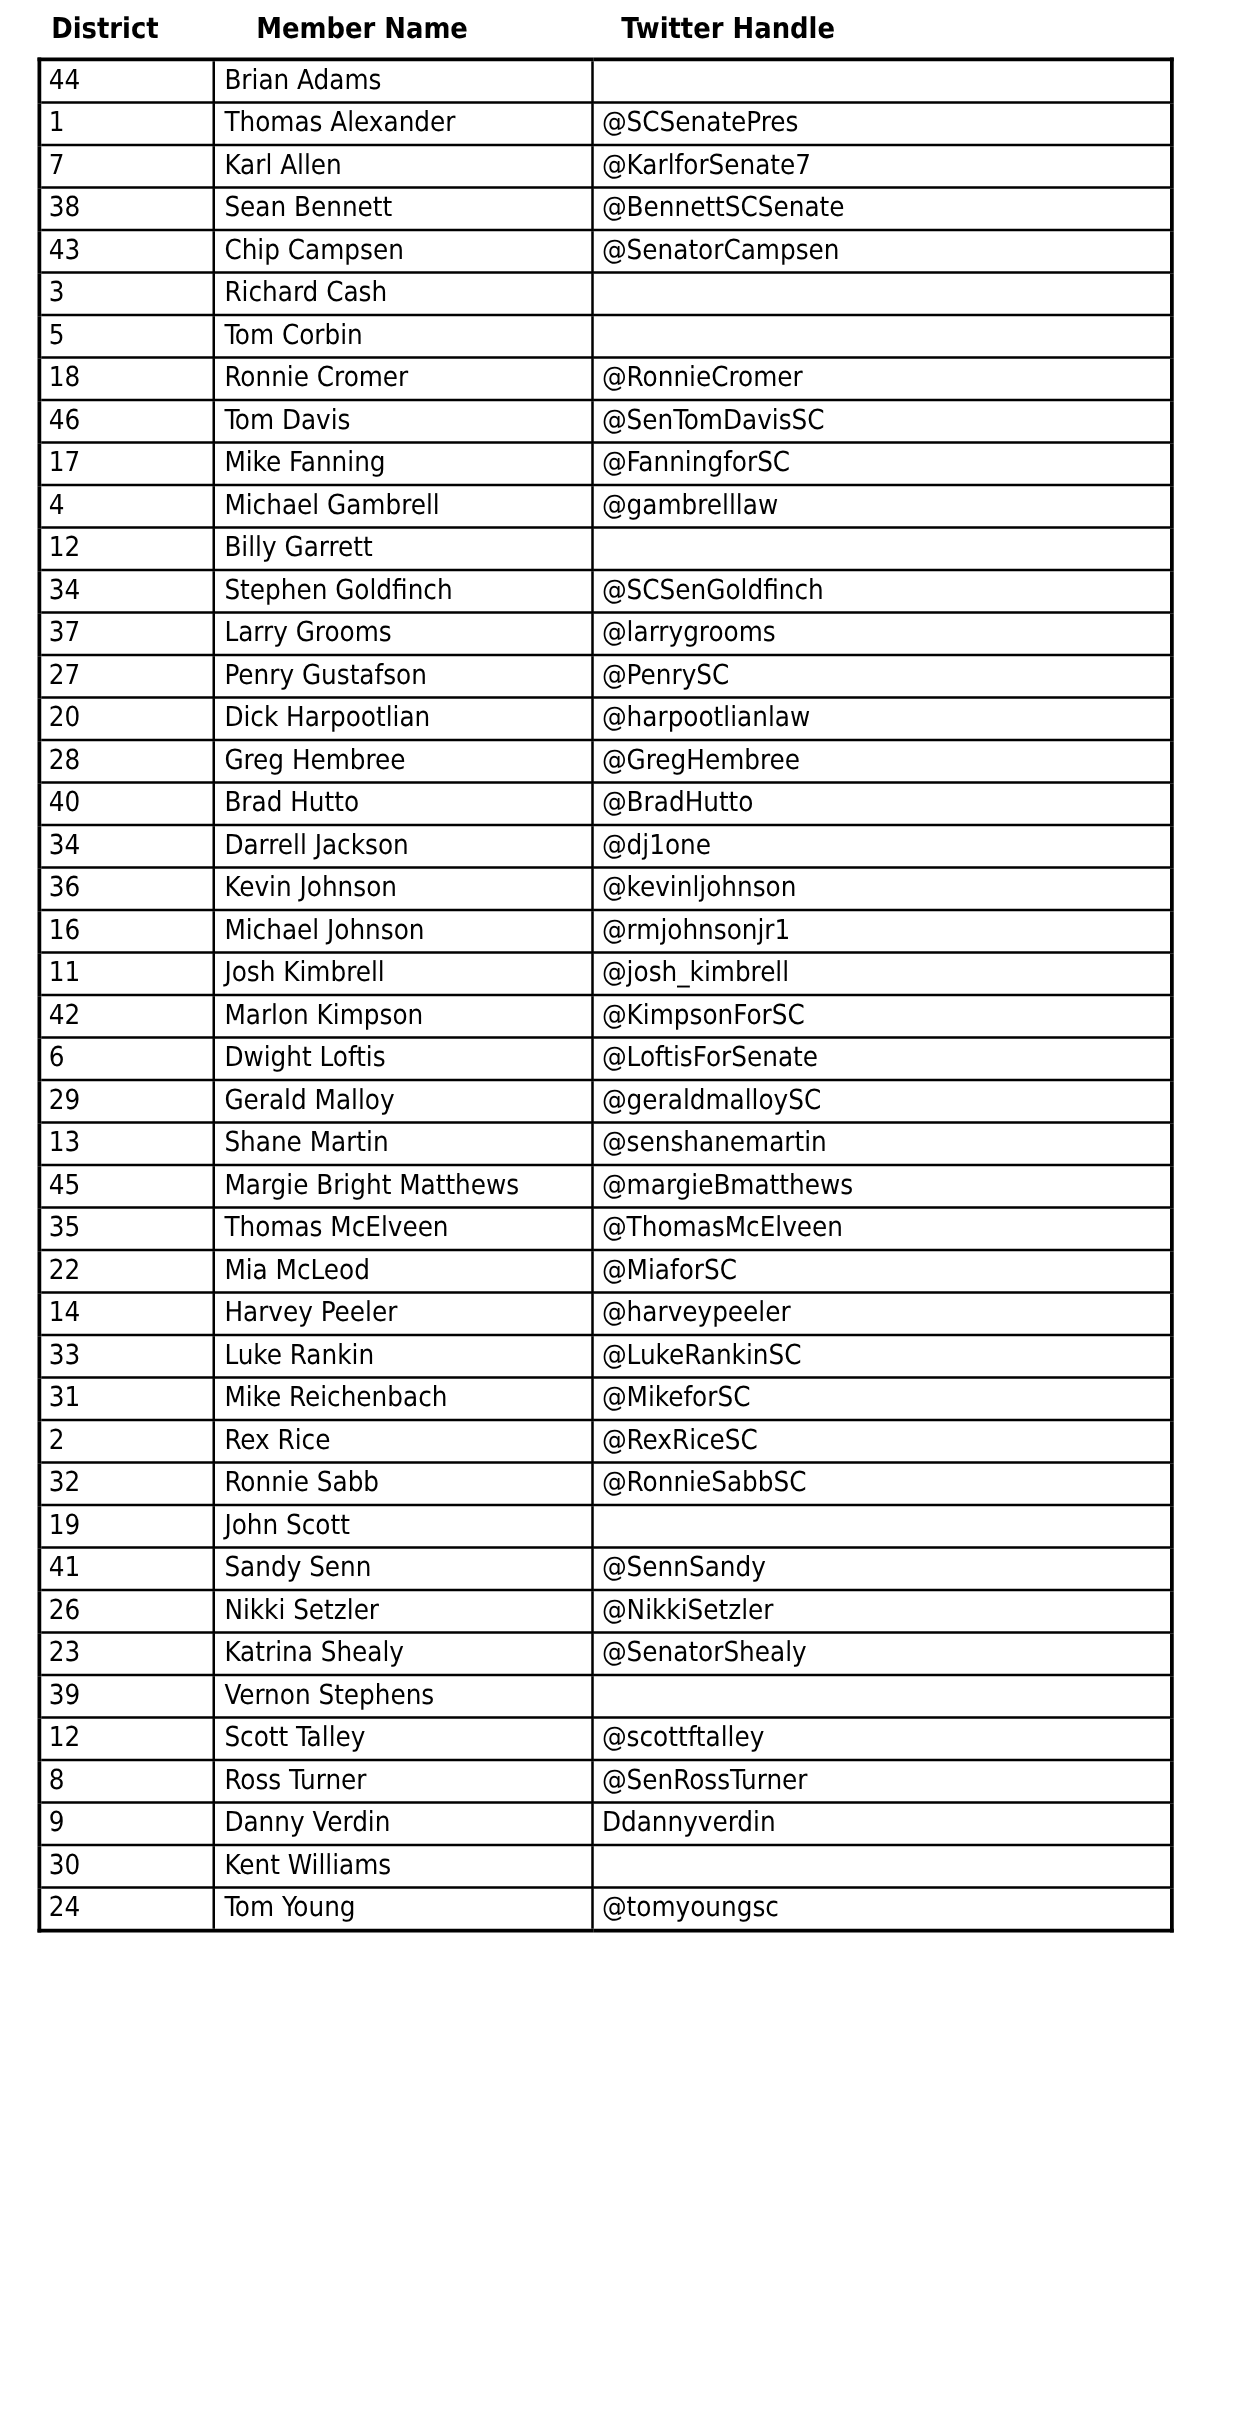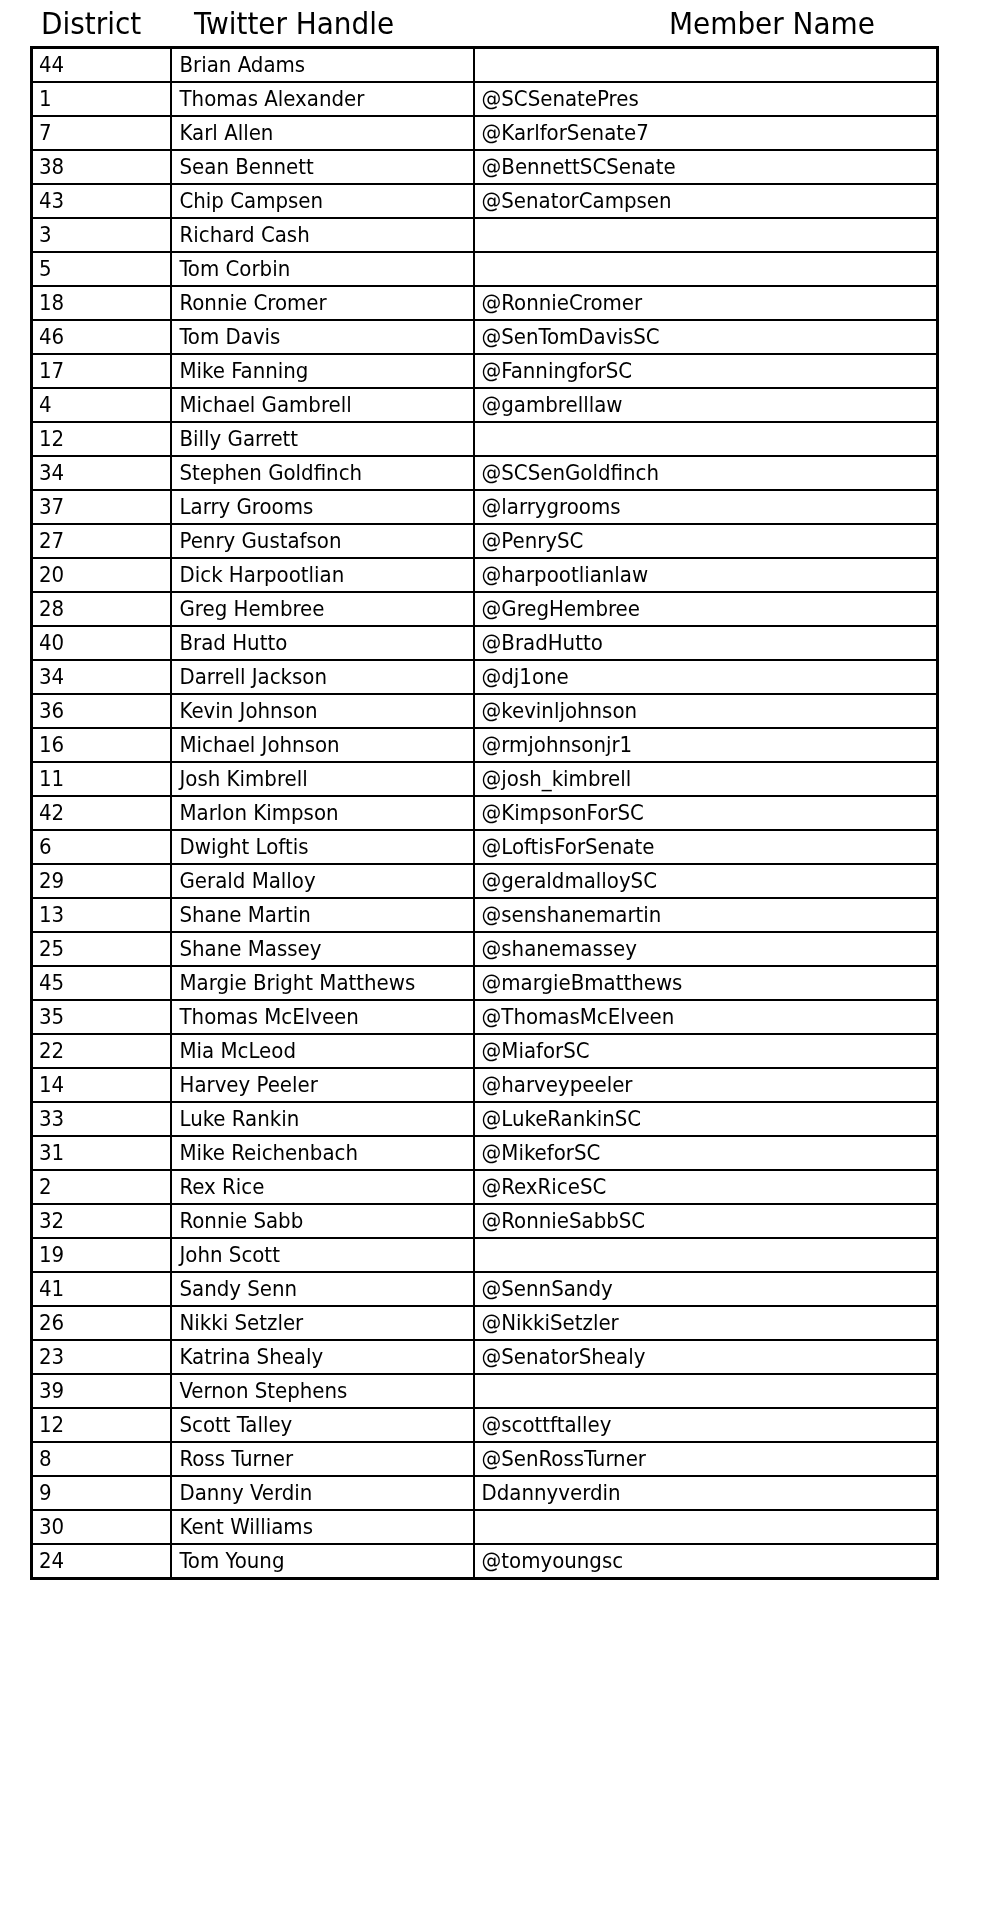--- a/index.html
+++ b/index.html
@@ -22,22 +22,22 @@
     width: 906px;
   }
 
   
   .head-row {
     display: flex;
     height: 46px;
     align-items: center;
   }
   .head-cell {
-    font-weight: normal;
-    font-size: 31px;
+    font-weight: bold;
+    font-size: 23px;
     color: #000;
     letter-spacing: 0px;
     white-space: nowrap;
   }
   .hc-district { width: 139px; padding-left: 11px; box-sizing: border-box; }
   .hc-name     { width: 303px; padding-left: 36px; box-sizing: border-box; }
   .hc-handle   { width: 464px; padding-left: 25px; box-sizing: border-box; }
 
   
   table.senate {
@@ -71,22 +71,22 @@
   table.senate td:first-child    { border-left-width: 3px; }
   table.senate td:last-child     { border-right-width: 3px; }
 </style>
 </head>
 <body>
 
 <div id="sheet">
 
   <div class="head-row">
     <div class="head-cell hc-district">District</div>
+    <div class="head-cell hc-name">Member Name</div>
     <div class="head-cell hc-handle">Twitter Handle</div>
-    <div class="head-cell hc-name">Member Name</div>
   </div>
 
   <table class="senate">
     <colgroup>
       <col class="c-district">
       <col class="c-name">
       <col class="c-handle">
     </colgroup>
     <tbody id="table-body">
         <tr>
@@ -213,25 +213,20 @@
           <td class="cell-district">29</td>
           <td class="cell-name">Gerald Malloy</td>
           <td class="cell-handle">@geraldmalloySC</td>
         </tr>
         <tr>
           <td class="cell-district">13</td>
           <td class="cell-name">Shane Martin</td>
           <td class="cell-handle">@senshanemartin</td>
         </tr>
         <tr>
-          <td class="cell-district">25</td>
-          <td class="cell-name">Shane Massey</td>
-          <td class="cell-handle">@shanemassey</td>
-        </tr>
-        <tr>
           <td class="cell-district">45</td>
           <td class="cell-name">Margie Bright Matthews</td>
           <td class="cell-handle">@margieBmatthews</td>
         </tr>
         <tr>
           <td class="cell-district">35</td>
           <td class="cell-name">Thomas McElveen</td>
           <td class="cell-handle">@ThomasMcElveen</td>
         </tr>
         <tr>

